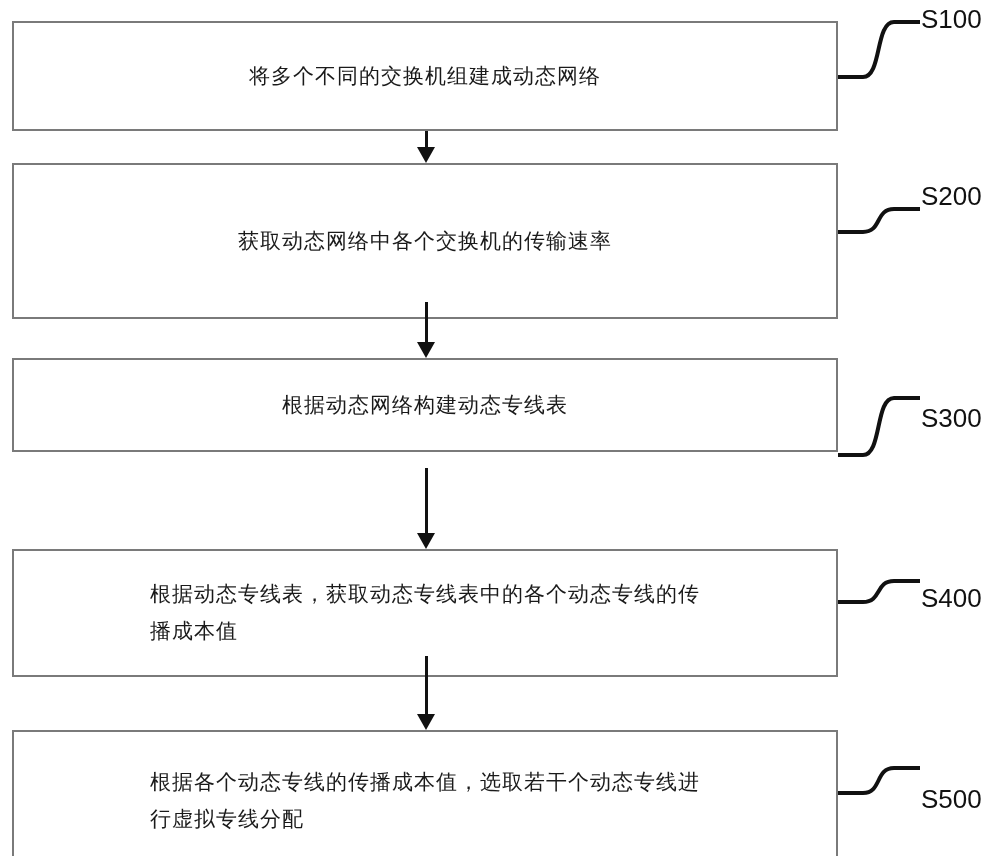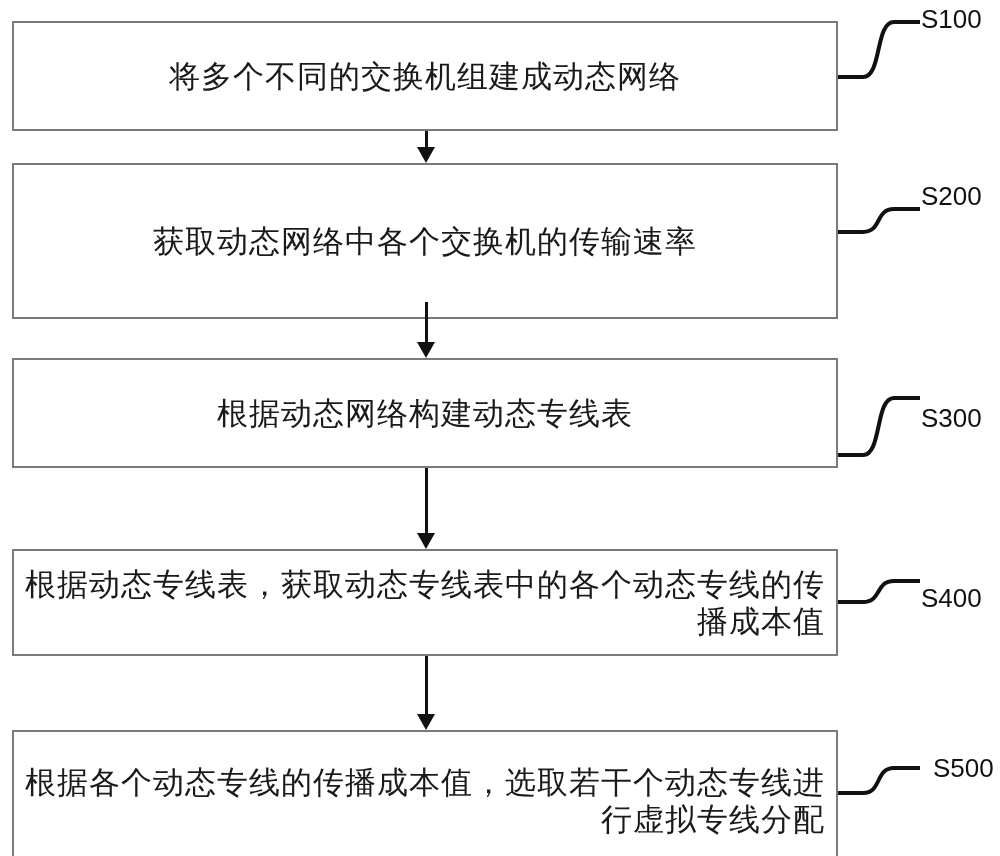--- a/index.html
+++ b/index.html
@@ -13,30 +13,30 @@
   .box{
     position:absolute;
     left:12px;width:826px;
     box-sizing:border-box;
     border:2px solid #7a7a7a;
     background:#ffffff;
     display:flex;align-items:center;justify-content:center;
   }
   .box-text{
     font-family:"Liberation Serif","DejaVu Serif",serif;
-    font-size:31px;line-height:37px;
+    font-size:21px;line-height:37px;
     color:#1a1a1a;
-    text-align:right;
+    text-align:left;
     white-space:pre-line;
     letter-spacing:1px;
   }
   .b1{top:21px;height:110px;}
   .b2{top:163px;height:156px;}
-  .b3{top:358px;height:110px;}
-  .b4{top:549px;height:107px;}
+  .b3{top:358px;height:94px;}
+  .b4{top:549px;height:128px;}
   .b5{top:730px;height:142px;}
 
   
   .arrow{
     position:absolute;left:417px;width:18px;
     display:flex;flex-direction:column;align-items:center;
   }
   .a1{top:131px;height:32px;}
   .a2{top:302px;height:56px;}
   .a3{top:468px;height:81px;}
@@ -63,21 +63,21 @@
     position:absolute;left:921px;
     font-family:"Liberation Sans","DejaVu Sans",sans-serif;
     font-size:26px;line-height:32px;
     color:#111111;
     white-space:nowrap;
   }
   .l1{top:3px;}
   .l2{top:180px;}
   .l3{top:402px;}
   .l4{top:582px;}
-  .l5{top:752px;margin-left:12px;}
+  .l5{top:783px;}
 </style>
 </head>
 <body>
 
 <div class="canvas">
 
   <div class="box b1">
     <span class="box-text">将多个不同的交换机组建成动态网络</span>
   </div>
   <div class="arrow a1">

